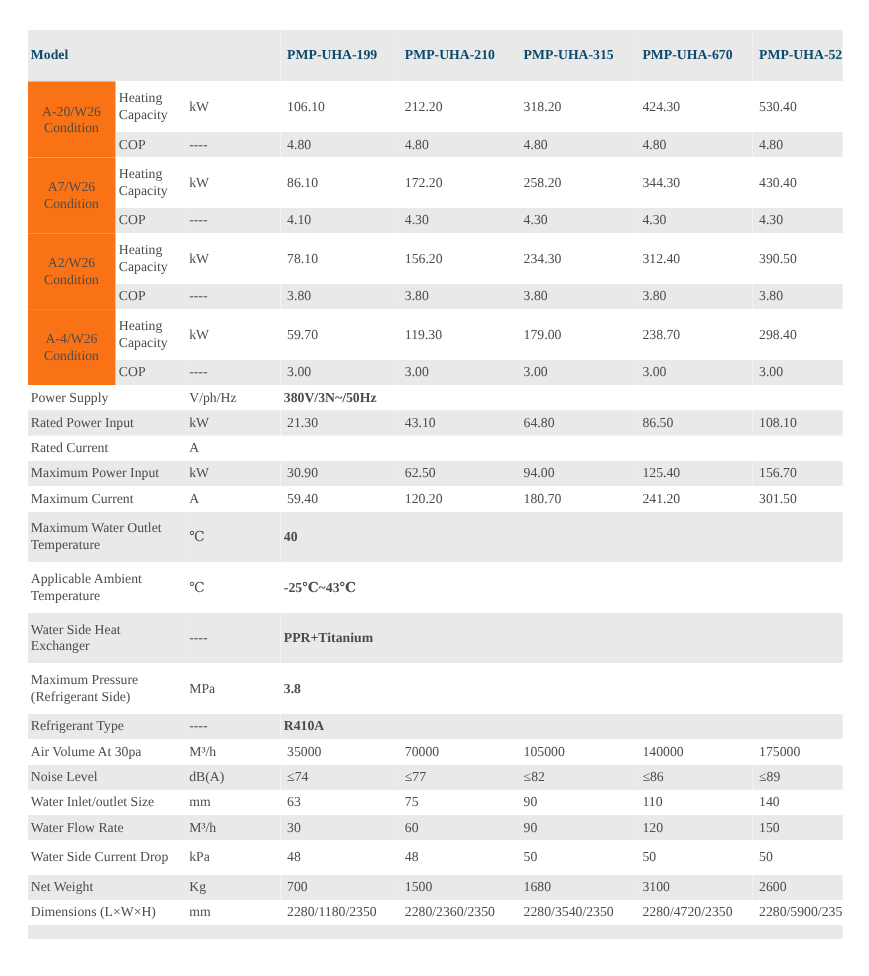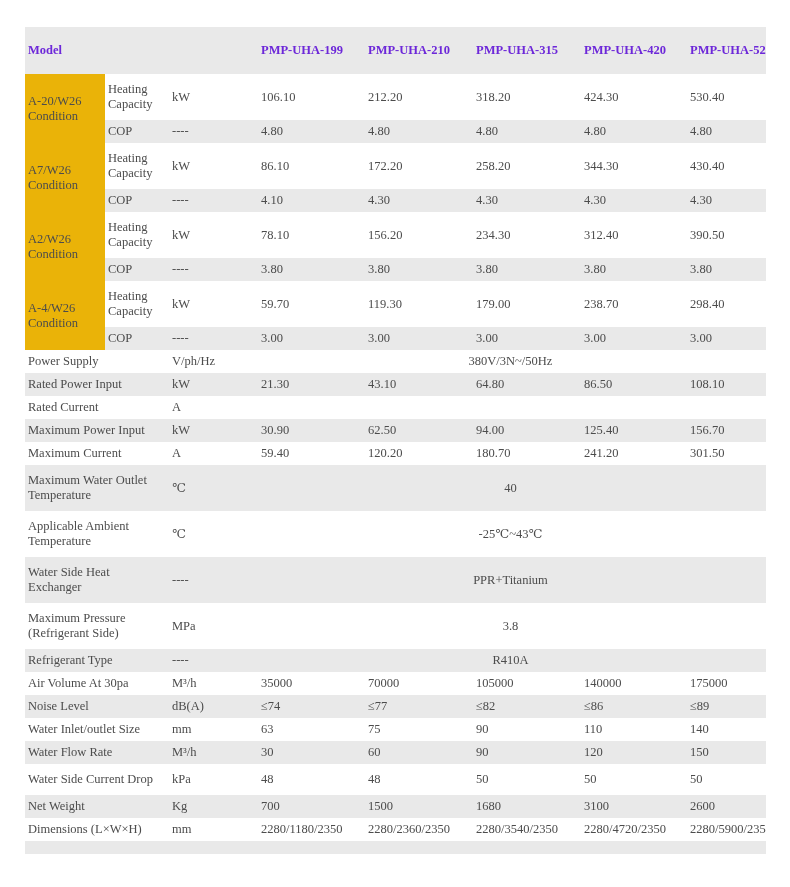--- a/index.html
+++ b/index.html
@@ -28,30 +28,30 @@
     font-weight: normal;
     text-align: left;
     vertical-align: middle;
     padding: 4px 3px;
     background: #ffffff;
     white-space: normal;
     overflow: hidden;
   }
   thead th {
     font-weight: bold;
-    color: #6d28d9;
+    color: #0c4a6e;
     background: #e9e9e9;
     padding-top: 16px;
     padding-bottom: 16px;
   }
   tr.shade td { background: #e9e9e9; }
   tr.tall td { padding-top: 8px; padding-bottom: 8px; }
-  td.cond { background: #eab308; }
+  td.cond { background: #f97316; text-align: center; }
   td.val, th.val { padding-left: 6px; white-space: nowrap; }
-  td.merged { text-align: center; }
+  td.merged { text-align: left; font-weight: bold; }
   tr.spacer td { padding: 0; height: 13px; line-height: 0; }
 </style>
 </head>
 <body>
 
 <table class="spec">
   <colgroup>
     <col style="width:80px">
       <col style="width:64px">
       <col style="width:86px">
@@ -60,21 +60,21 @@
       <col style="width:108px">
     <col style="width:106px">
       <col style="width:82px">
   </colgroup>
 <thead>
       <tr>
         <th class="label" colspan="3">Model</th>
         <th class="val">PMP-UHA-199</th>
         <th class="val">PMP-UHA-210</th>
         <th class="val">PMP-UHA-315</th>
-        <th class="val">PMP-UHA-420</th>
+        <th class="val">PMP-UHA-670</th>
         <th class="val">PMP-UHA-525</th>
       </tr>
     </thead>
     <tbody>
       <tr class="tall">
         <td class="label cond" rowspan="2">A-20/W26 Condition</td>
         <td class="sub">Heating Capacity</td>
         <td class="unit">kW</td>
         <td class="val">106.10</td>
         <td class="val">212.20</td>

